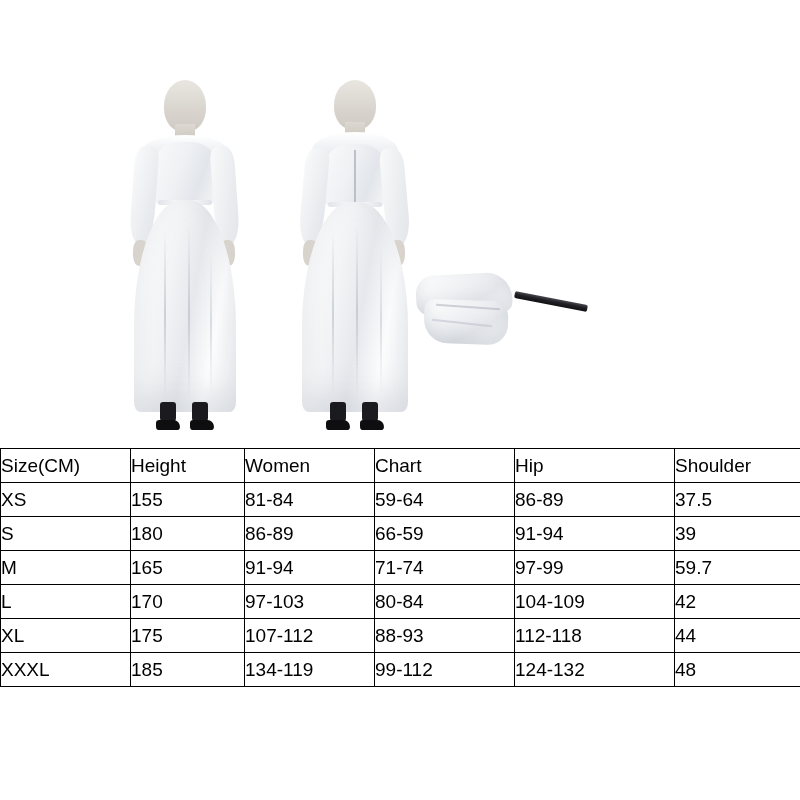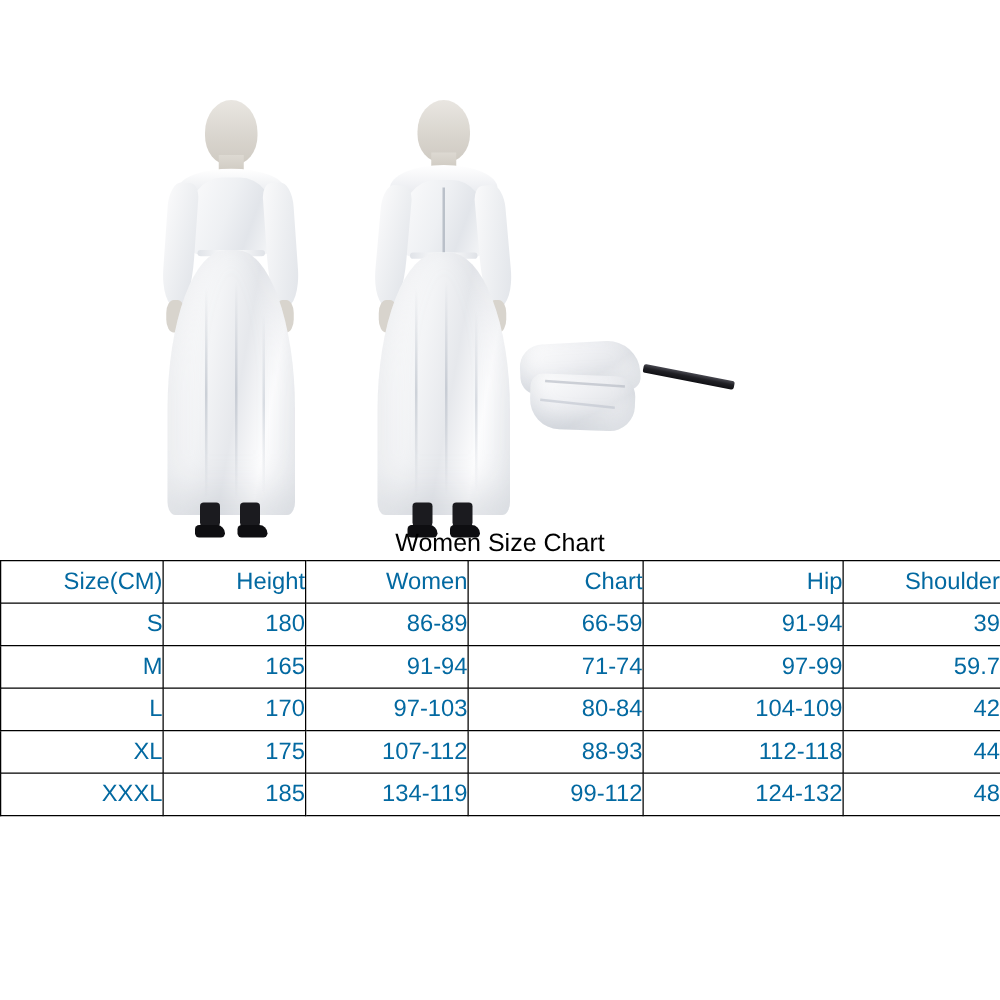--- a/index.html
+++ b/index.html
@@ -96,23 +96,23 @@
   
   #size-table {
     position: absolute;
     left: 0; top: 448px;
     width: 800px;
     border-collapse: collapse;
     table-layout: fixed;
   }
   #size-table td, #size-table th {
     border: 1px solid #000;
-    text-align: right;
+    text-align: left;
     font-size: 19px;
-    color: #0369a1;
+    color: #000000;
     height: 34px;
     padding: 0;
     font-weight: normal;
     font-family: "Liberation Sans", sans-serif;
   }
   #size-table thead th { font-size: 19px; }
   #size-table col.c0 { width: 130px; }
   #size-table col.c1 { width: 114px; }
   #size-table col.c2 { width: 130px; }
   #size-table col.c3 { width: 140px; }
@@ -216,21 +216,20 @@
       <div class="folded" style="left:14px; top:30px; width:84px; height:44px;
                   border-radius:10px 16px 20px 24px; transform:rotate(2deg);"></div>
       <div style="position:absolute; left:26px; top:36px; width:64px; height:2px;
                   background:rgba(176,182,192,.6); transform:rotate(4deg);"></div>
       <div style="position:absolute; left:22px; top:52px; width:60px; height:2px;
                   background:rgba(186,192,202,.55); transform:rotate(6deg);"></div>
       <div class="belt" style="left:104px; top:28px; width:74px; height:7px; transform:rotate(11deg);"></div>
     </div>
   </div>
 
-  <div id="chart-title">Women Size Chart</div>
 
   <table id="size-table">
     <colgroup>
       <col class="c0">
         <col class="c1">
         <col class="c2">
         <col class="c3">
         <col class="c4">
         <col class="c5">
     </colgroup>
@@ -239,20 +238,28 @@
         <th>Size(CM)</th>
         <th>Height</th>
         <th>Women</th>
         <th>Chart</th>
         <th>Hip</th>
         <th>Shoulder</th>
       </tr>
     </thead>
     <tbody>
       <tr>
+        <td>XS</td>
+        <td>155</td>
+        <td>81-84</td>
+        <td>59-64</td>
+        <td>86-89</td>
+        <td>37.5</td>
+      </tr>
+      <tr>
         <td>S</td>
         <td>180</td>
         <td>86-89</td>
         <td>66-59</td>
         <td>91-94</td>
         <td>39</td>
       </tr>
       <tr>
         <td>M</td>
         <td>165</td>

